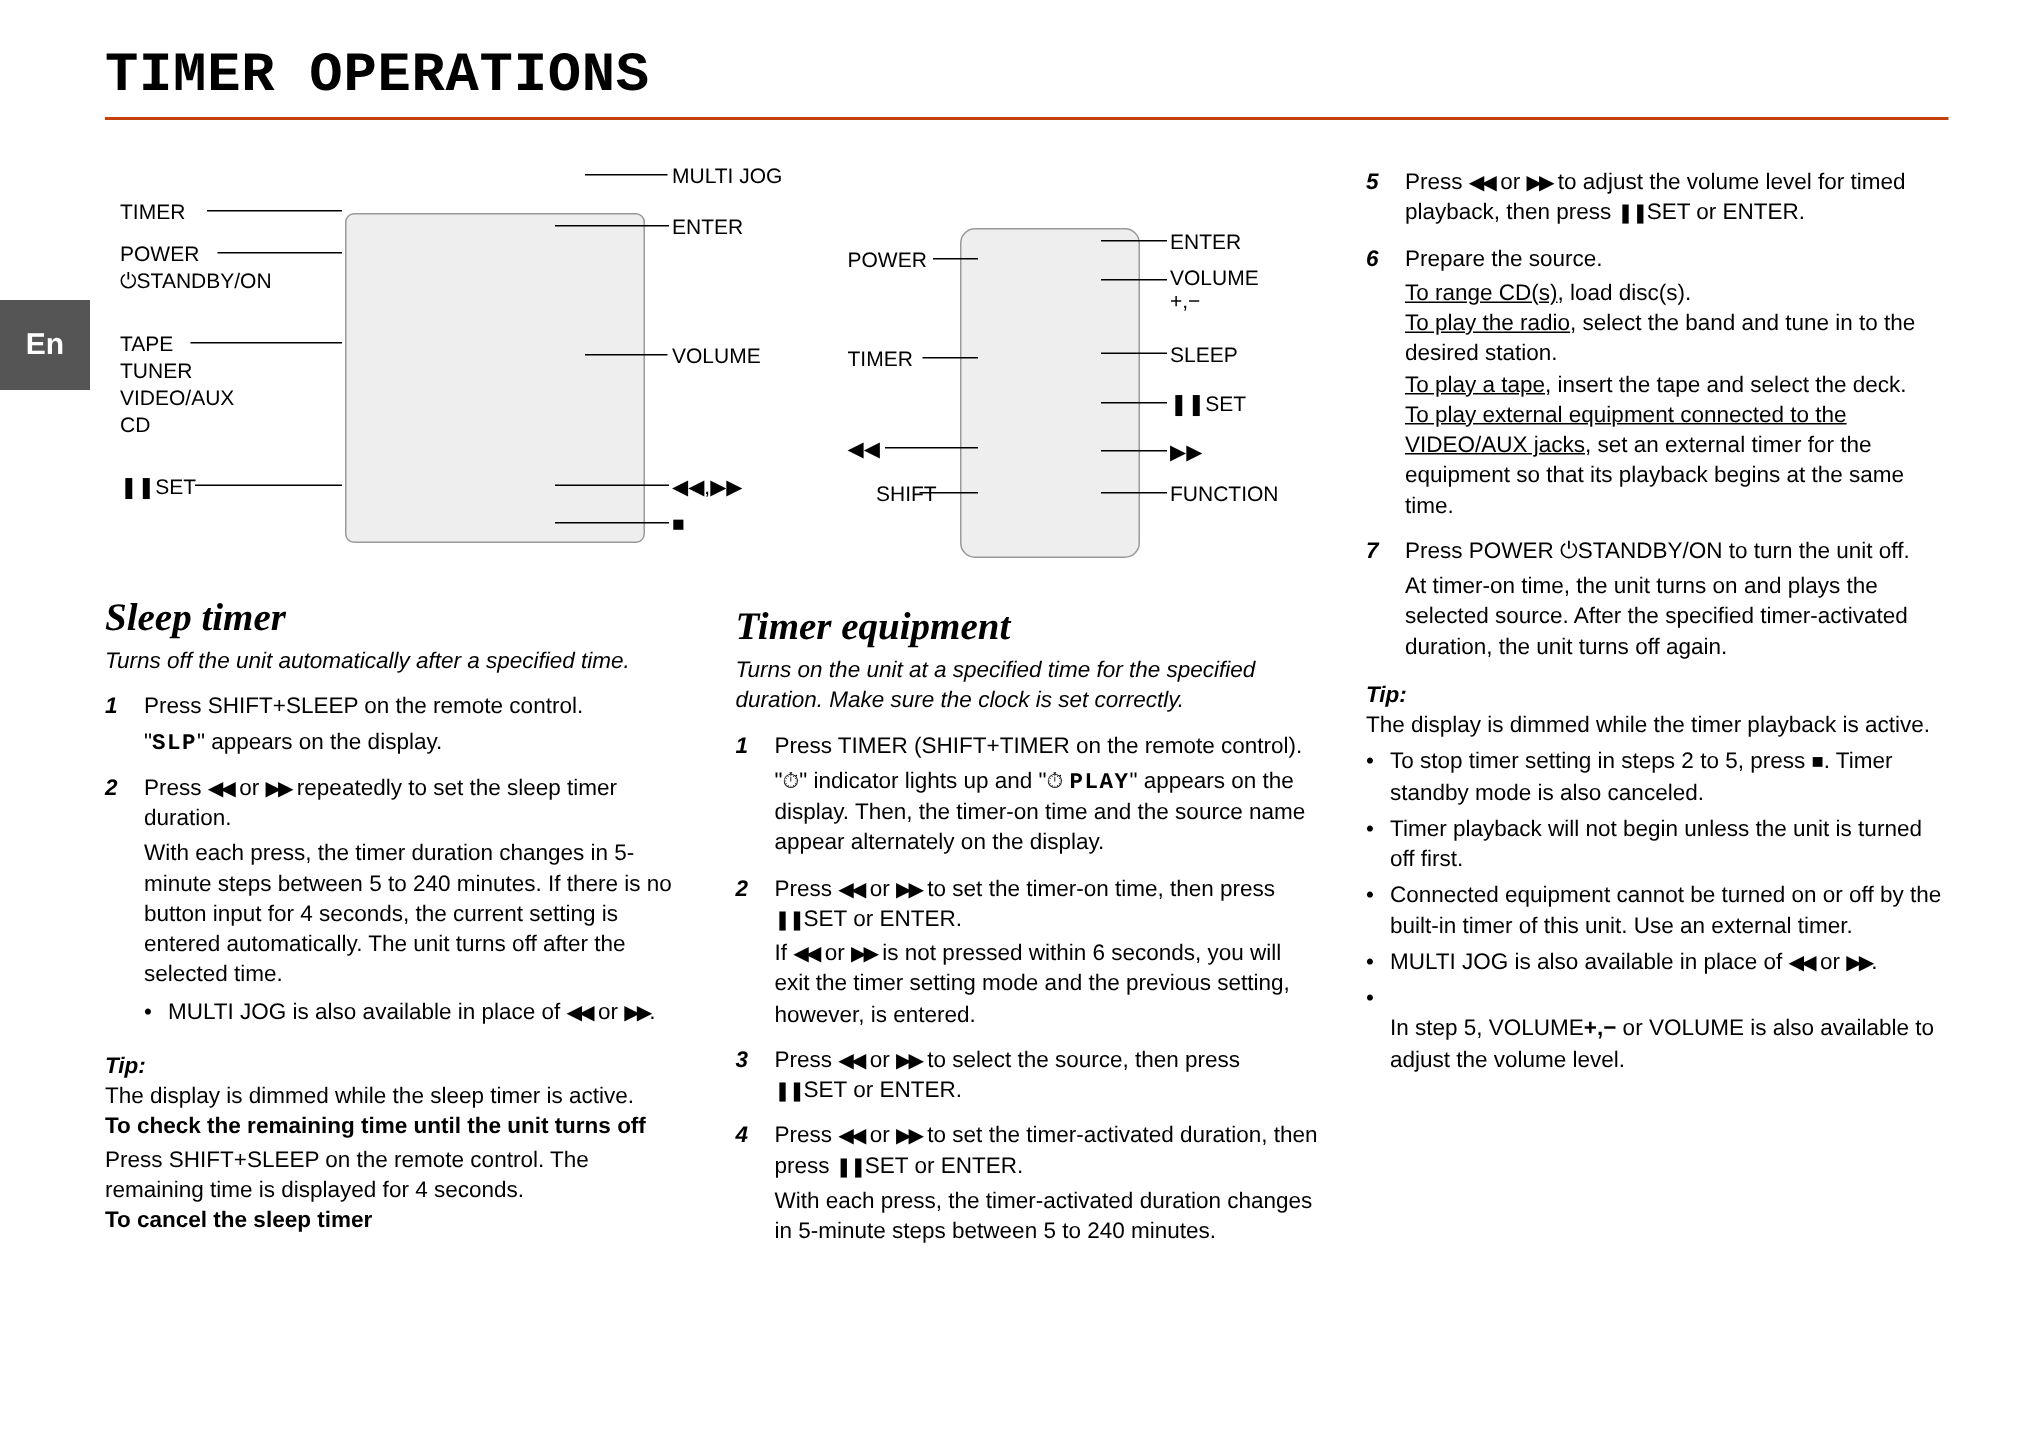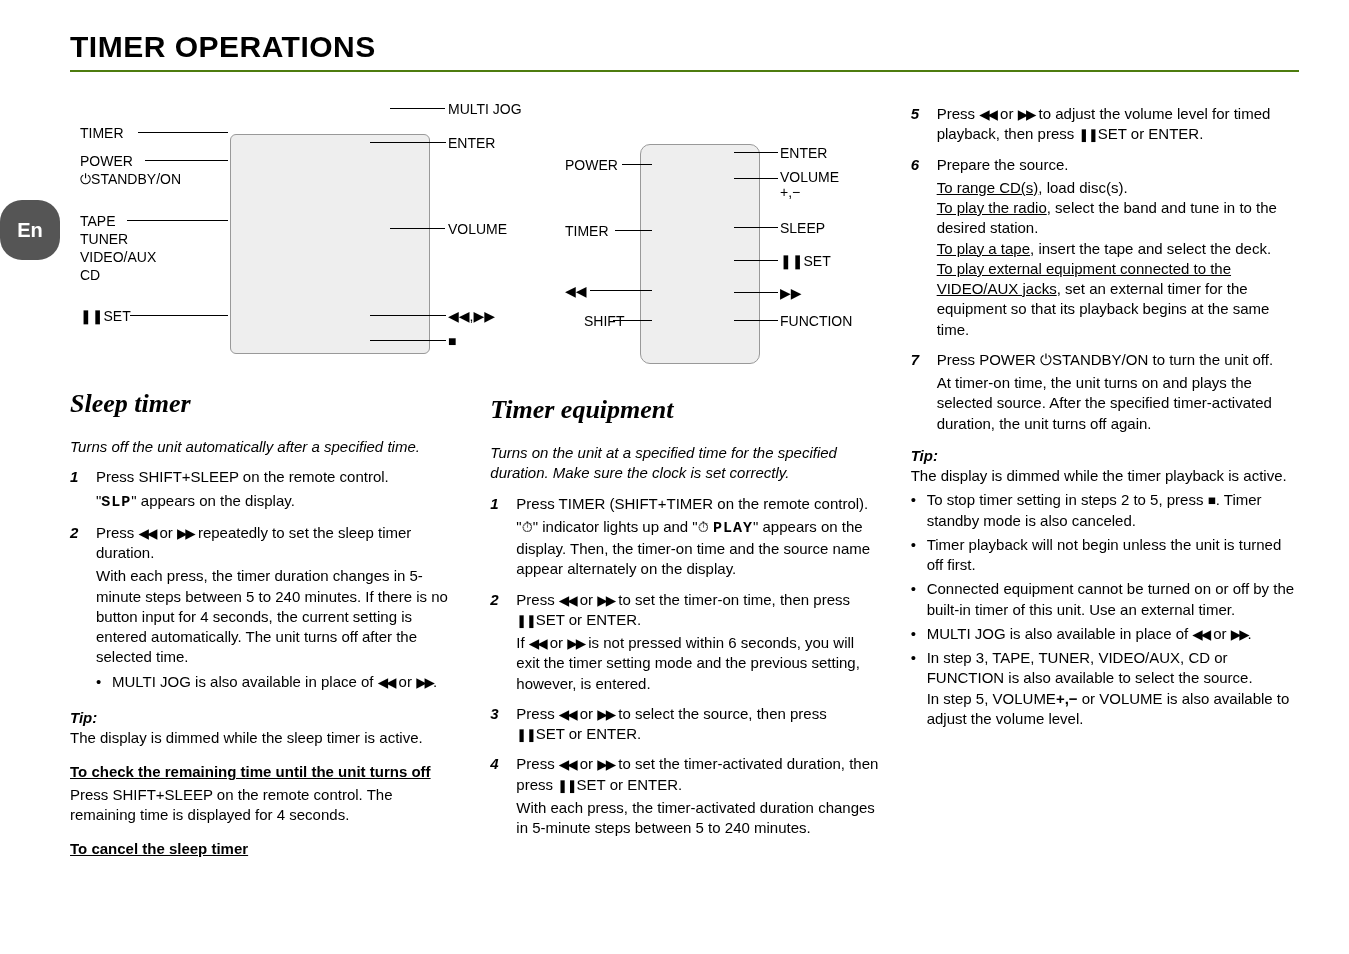--- a/index.html
+++ b/index.html
@@ -18,28 +18,27 @@
     top: 200px;
     width: 60px;
     height: 60px;
     background: #555;
     color: #fff;
     font-weight: bold;
     font-size: 20px;
     display: flex;
     align-items: center;
     justify-content: center;
-    border-radius: 22px;
   }
   .title {
-    font-family: Liberation Sans, sans-serif;
+    font-family: Liberation Mono, monospace;
     font-weight: 900;
-    font-size: 30px;
+    font-size: 37px;
     margin-left: 70px;
-    border-bottom: 2px solid #4d7c0f;
+    border-bottom: 2px solid #c2410c;
     padding-bottom: 6px;
     letter-spacing: 0.5px;
   }
   .columns {
     display: flex;
     gap: 32px;
     margin: 22px 0 0 70px;
   }
   .col {
     flex: 1;
@@ -53,21 +52,21 @@
   .section-head {
     font-family: Georgia, "Times New Roman", serif;
     font-style: italic;
     font-weight: bold;
     font-size: 26px;
     margin-top: 12px;
   }
   .section-sub {
     font-style: italic;
     font-size: 15px;
-    margin-top: 16px;
+    margin-top: 2px;
     margin-bottom: 10px;
   }
   .step {
     display: flex;
     gap: 10px;
     margin: 10px 0 4px 0;
   }
   .stepnum {
     font-weight: bold;
     font-style: italic;
@@ -82,23 +81,22 @@
     margin: 4px 0;
   }
   .bullet .dot { min-width: 10px; }
   .tip {
     font-weight: bold;
     font-style: italic;
     margin-top: 12px;
   }
   .subhead {
     font-weight: bold;
-    margin-top: 14px;
+    margin-top: 0;
     margin-bottom: 2px;
-    text-decoration: underline;
   }
   .u { text-decoration: underline; }
   .sym { font-family: Arial, sans-serif; }
   .rew::before { content: "◀◀"; font-size: 0.9em; letter-spacing:-2px;}
   .ffw::before { content: "▶▶"; font-size: 0.9em; letter-spacing:-2px;}
   .pause::before { content: "❚❚"; font-size: 0.85em; letter-spacing:-1px;}
   .stopsq::before { content: "■"; font-size: 0.9em; }
   .clk::before { content: "⏱"; font-size: 0.95em; }
   .pwr::before { content: "⏻"; }
   .seg { font-family: "Courier New", monospace; font-weight: bold; letter-spacing:1px;text-align:right;}
@@ -321,19 +319,19 @@
       <span class="dot">•</span>
       <span>Connected equipment cannot be turned on or off by the built-in timer of this unit. Use an external timer.</span>
     </div>
     <div class="bullet">
       <span class="dot">•</span>
       <span><span>MULTI JOG is also available in place of </span><span class="sym rew"></span> or <span class="sym ffw"></span><span>.</span></span>
     </div>
     <div class="bullet">
       <span class="dot">•</span>
       <span>
-        <span>In step 3, TAPE, TUNER, VIDEO/AUX, CD or FUNCTION is also available to select the source.</span><br>
+        <br>
         <span>In step 5, VOLUME</span><span class="bold">+,−</span><span> or VOLUME is also available to adjust the volume level.</span>
       </span>
     </div>
 
   </div>
 </div>
 
 </body></html>

